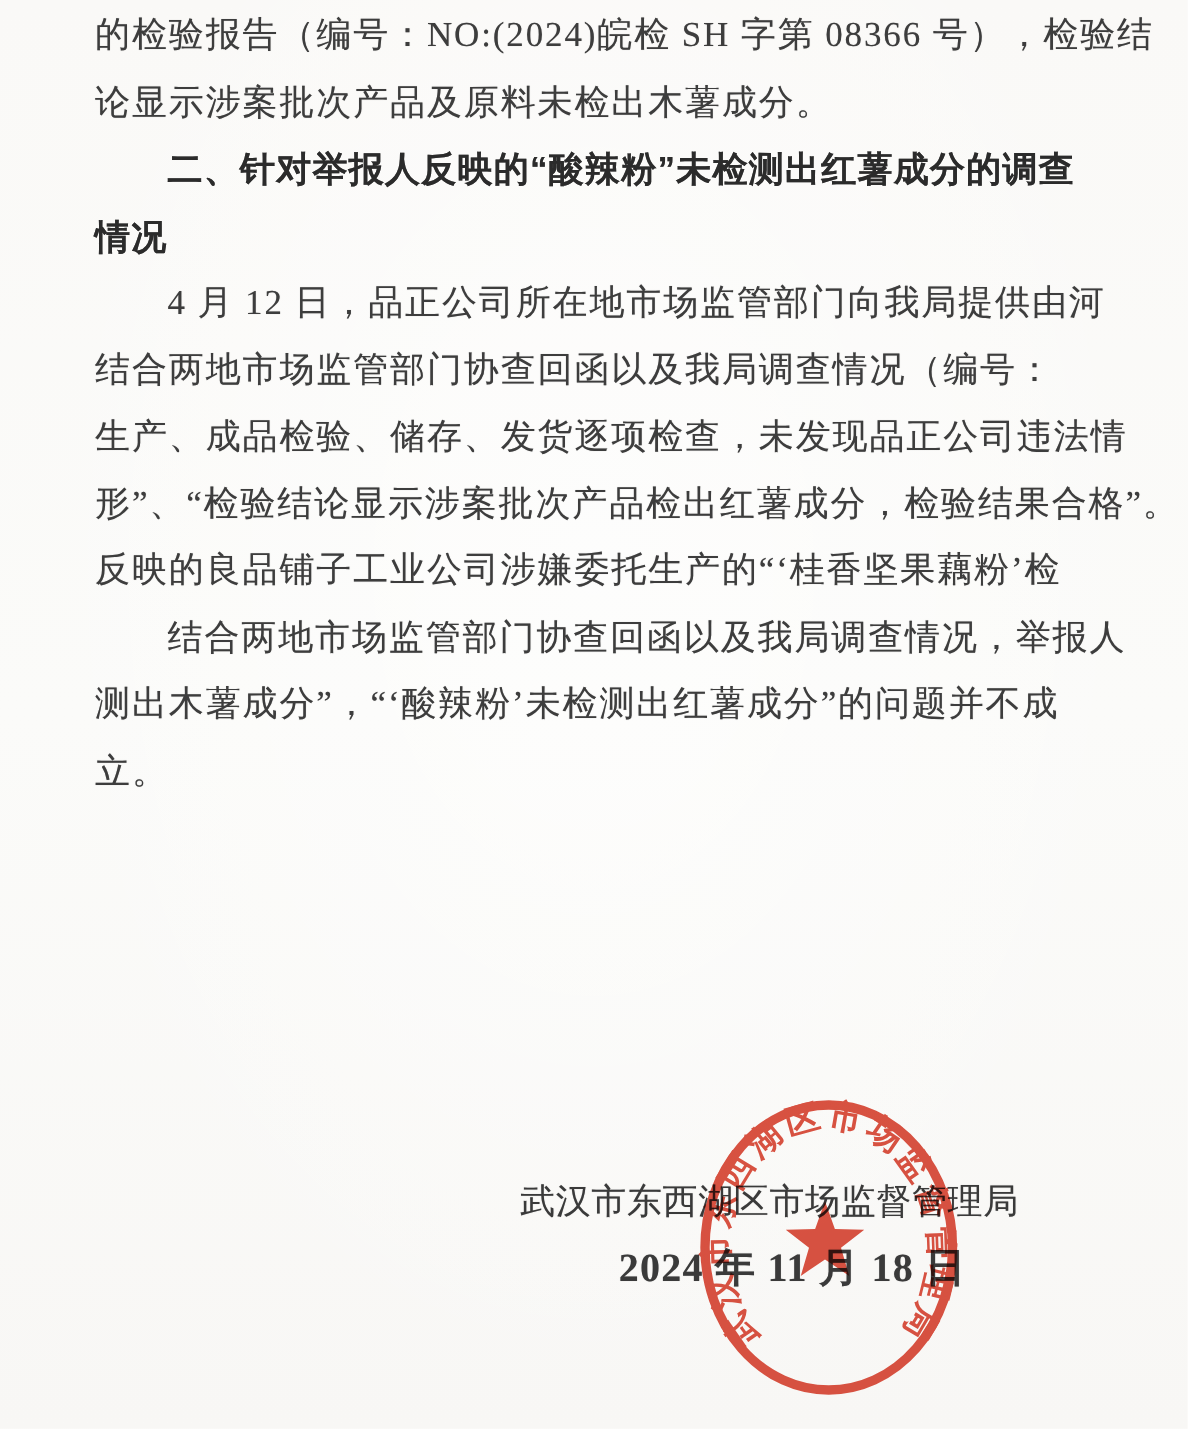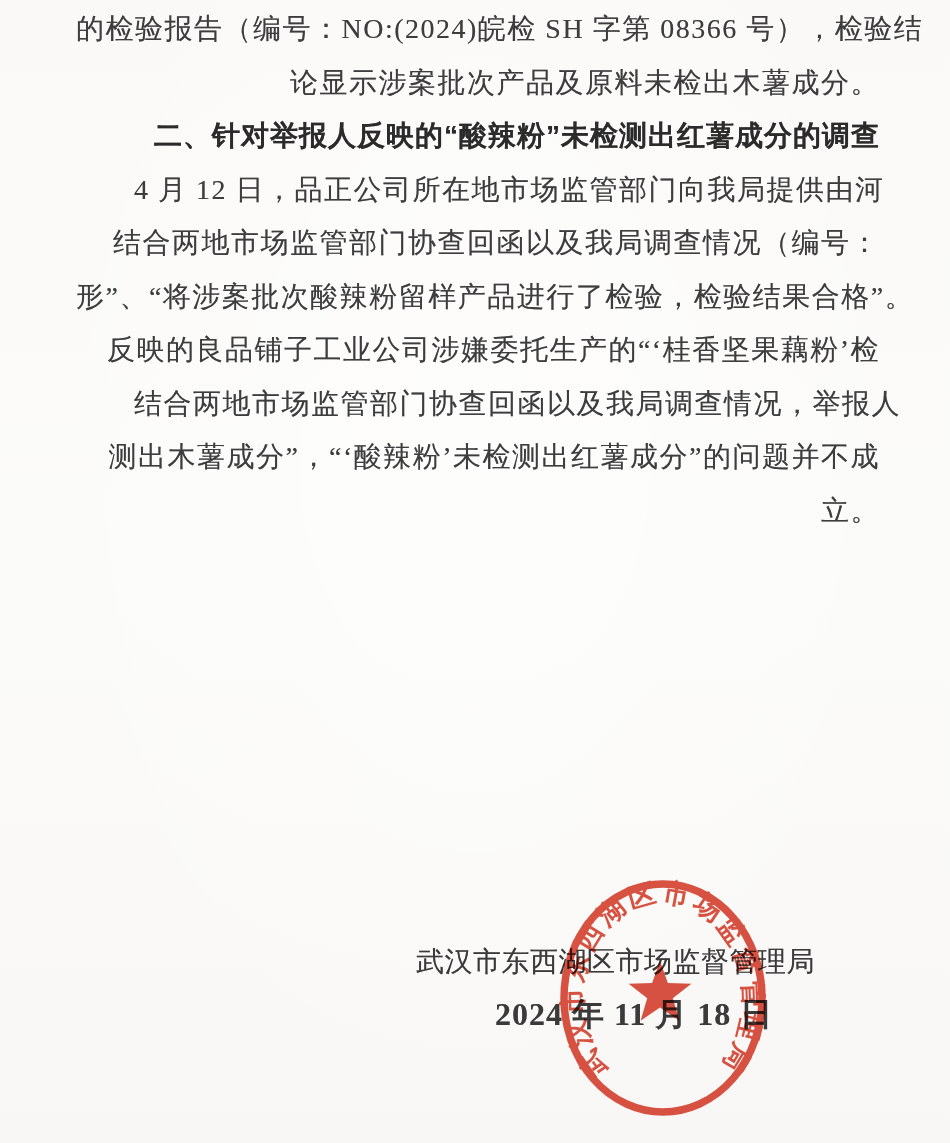--- a/index.html
+++ b/index.html
@@ -6,21 +6,20 @@
   body{
     width:950px;height:1143px;position:relative;overflow:hidden;
     background:#fbfaf8;
     font-family:"Liberation Serif","DejaVu Serif",serif;
   }
   .page{
     position:absolute;inset:0;
     background:
       radial-gradient(ellipse at 50% 40%, rgba(255,255,255,.6), rgba(0,0,0,0) 70%),
       linear-gradient(180deg,#faf9f7 0%,#fbfbf9 50%,#f8f7f5 100%);
-    text-align: right;
   }
   .doc-body{
     position:absolute;left:76px;top:2px;width:804px;
   }
   .line{
     height:53.5px;line-height:53.5px;
     font-size:28px;letter-spacing:1.5px;
     color:#3d3d3d;white-space:nowrap;
     text-shadow:0 0 .6px rgba(60,60,60,.45);
   }
@@ -54,23 +53,25 @@
 </style>
 </head>
 <body>
 
 <div class="page">
 
   <div class="doc-body">
       <div class="line">的检验报告（编号：NO:(2024)皖检 SH 字第 08366 号），检验结</div>
       <div class="line">论显示涉案批次产品及原料未检出木薯成分。</div>
       <div class="line bold indent">二、针对举报人反映的“酸辣粉”未检测出红薯成分的调查</div>
+      <div class="line bold">情况</div>
       <div class="line indent">4 月 12 日，品正公司所在地市场监管部门向我局提供由河</div>
       <div class="line">结合两地市场监管部门协查回函以及我局调查情况（编号：</div>
-      <div class="line">形”、“将涉案批次酸辣粉留样产品进行了检验，检验结果合格”。</div>
+      <div class="line">生产、成品检验、储存、发货逐项检查，未发现品正公司违法情</div>
+      <div class="line">形”、“检验结论显示涉案批次产品检出红薯成分，检验结果合格”。</div>
       <div class="line">反映的良品铺子工业公司涉嫌委托生产的“‘桂香坚果藕粉’检</div>
       <div class="line indent">结合两地市场监管部门协查回函以及我局调查情况，举报人</div>
       <div class="line">测出木薯成分”，“‘酸辣粉’未检测出红薯成分”的问题并不成</div>
       <div class="line">立。</div>
     </div>
 
   <div class="signature">武汉市东西湖区市场监督管理局</div>
 
   <div class="date">2024 年 11 月 18 日</div>
 

